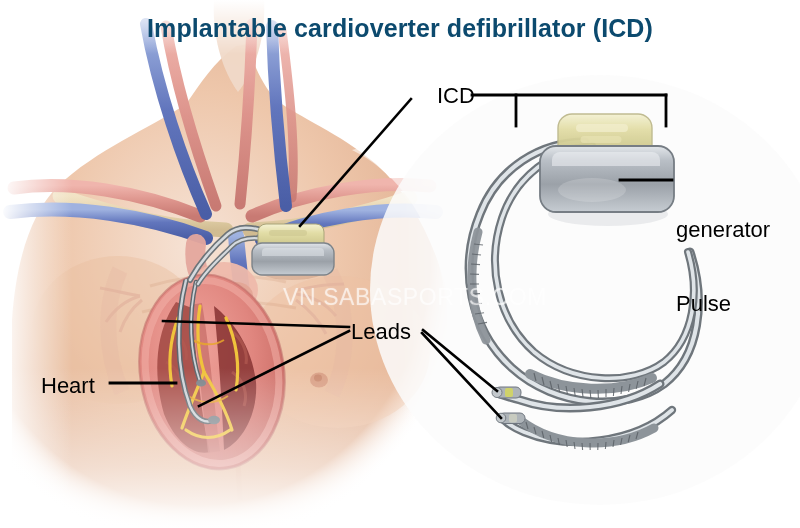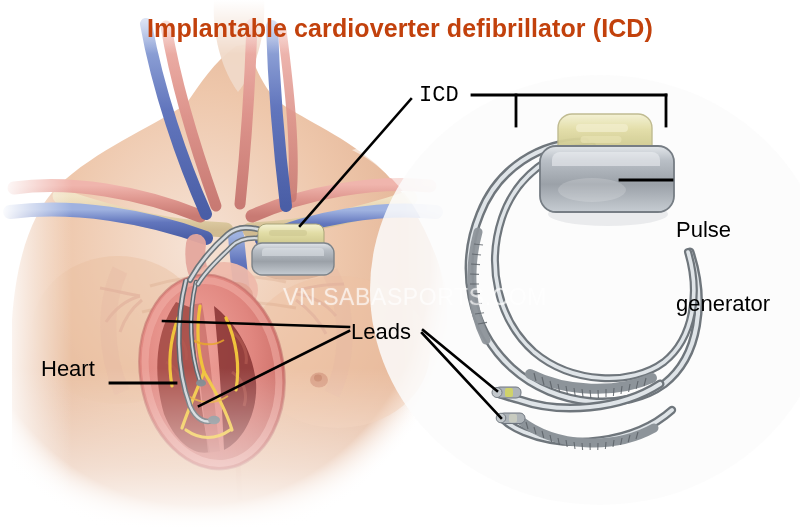--- a/index.html
+++ b/index.html
@@ -1,26 +1,26 @@
 <!DOCTYPE html>
 <html><head>
 <meta charset="utf-8">
 <style>
   html,body{margin:0;padding:0;background:#fff;}
   body{width:800px;height:528px;overflow:hidden;
        font-family:"Liberation Sans",sans-serif;}
   #stage{position:relative;width:800px;height:528px;background:#ffffff;overflow:hidden;}
   svg.layer{position:absolute;left:0;top:0;width:800px;height:528px;}
   .title{position:absolute;left:0;top:14px;width:800px;text-align:center;
-         font-size:25px;font-weight:bold;color:#c2410c;letter-spacing:.1px;}
+         font-size:25px;font-weight:bold;color:#0c4a6e;letter-spacing:.1px;}
   .lbl{position:absolute;font-size:22px;color:#000;white-space:pre;line-height:1.12;}
-  .lbl-icd{left:419px;top:84px;font-family:Liberation Mono, monospace;}
+  .lbl-icd{left:437px;top:84px;}
   .lbl-pulse{left:676px;top:169px;}
   .lbl-leads{left:351px;top:320px;text-align:right;}
-  .lbl-heart{left:41px;top:357px;}
+  .lbl-heart{left:41px;top:374px;}
   .watermark{position:absolute;left:283px;top:284px;font-size:23px;letter-spacing:.6px;
              color:rgba(255,255,255,.62);white-space:nowrap;font-weight:400;
              text-shadow:0 0 2px rgba(255,255,255,.25);pointer-events:none;}
 </style>
 </head>
 <body>
 
 <div id="stage">
 
   <svg class="layer" viewBox="0 0 800 528" xmlns="http://www.w3.org/2000/svg">
@@ -348,22 +348,22 @@
       <line x1="423" y1="330" x2="497" y2="391"></line>
       <line x1="422" y1="333" x2="501" y2="418"></line>
     </g>
   </svg>
 
   <div class="title">Implantable cardioverter defibrillator (ICD)</div>
 
   <div class="lbl lbl-icd">ICD</div>
 
   <div class="lbl lbl-pulse">
+    <div>generator</div>
     <div>Pulse</div>
-    <div>generator</div>
   </div>
 
   <div class="lbl lbl-leads">Leads</div>
 
   <div class="lbl lbl-heart">Heart</div>
 
   <div class="watermark">VN.SABASPORTS.COM</div>
 </div>
 
 </body></html>

